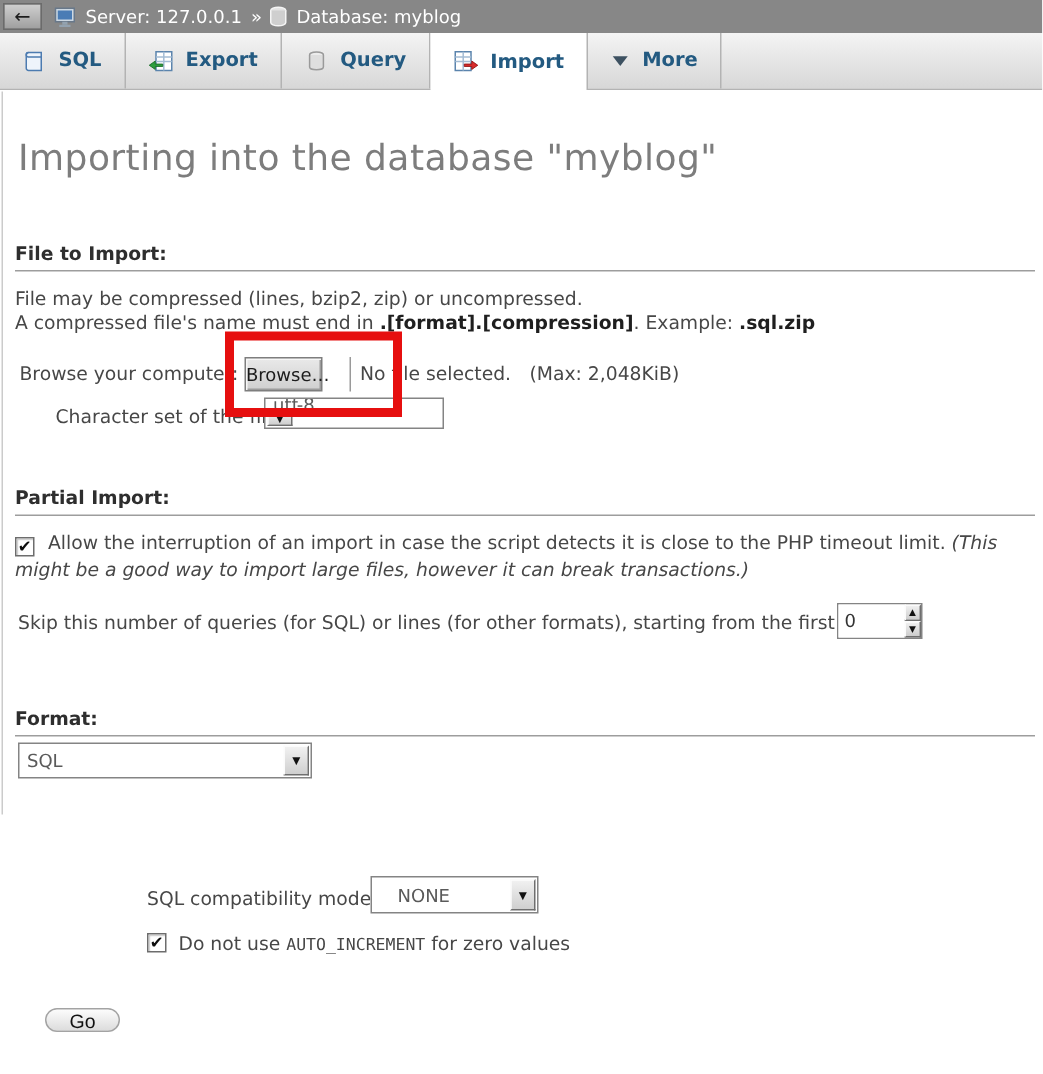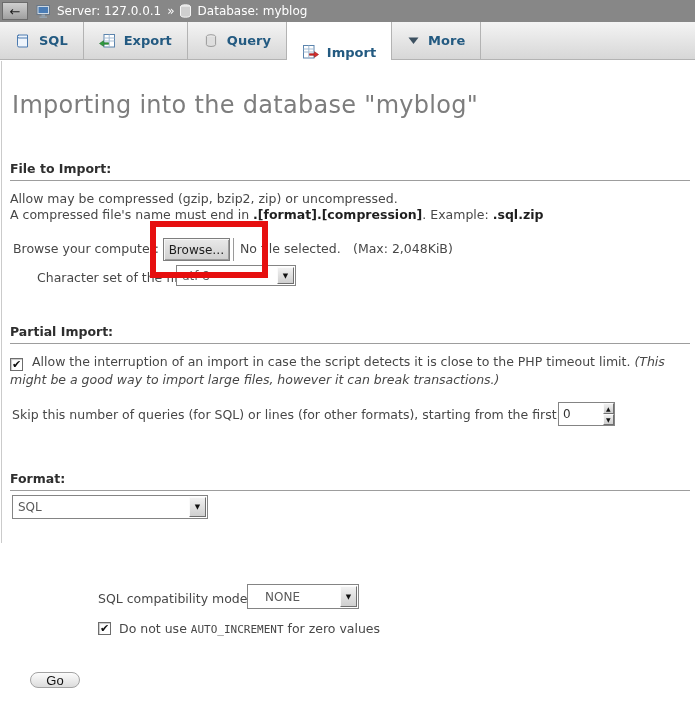--- a/index.html
+++ b/index.html
@@ -14,37 +14,37 @@
               font-size:13px; line-height:1; cursor:pointer; }
   .crumb { color:#fff; text-decoration:none; margin:0 4px; cursor:pointer; }
   .crumb-sep { margin:0 2px; }
   .bicon { display:inline-flex; align-items:center; margin:0 2px; }
 
   
   .tabbar { position:absolute; top:22px; left:0; width:695px; height:38px;
             background:linear-gradient(#f4f4f4,#d7d7d7); border-bottom:1px solid #b3b3b3; display:flex; }
   .tab { display:flex; align-items:center; gap:8px; padding:0 15px; border-right:1px solid #b3b3b3;
          font-weight:bold; font-size:13px; color:#235a81; cursor:pointer; height:37px; }
-  .tab.active { background:#fff; height:38px; z-index:2;align-items:flex-end; }
+  .tab.active { background:#fff; height:38px; z-index:2; }
   .tab .ticon { display:inline-flex; align-items:center; }
 
   
   .content { position:absolute; top:60px; left:0; width:695px; height:656px; background:#fff; }
   .abs { position:absolute; }
   .left-line { position:absolute; left:1px; top:61px; width:1px; height:482px; background:#cbcbcb; }
 
   .page-title { font-size:24px; font-weight:normal; color:#7d7d7d; letter-spacing:0.3px; }
   .sect-h { font-weight:bold; font-size:12.5px; color:#2e2e2e; border-bottom:1px solid #9d9d9d;
             padding-bottom:4px; width:680px; }
   .txt { font-size:12.5px; color:#474747; }
   .b { font-weight:bold; color:#1f1f1f; }
   .it { font-style:italic; }
   .mono { font-family:"DejaVu Sans Mono","Liberation Mono",monospace; font-size:11px; }
 
-  .browse-btn { width:67px; height:23px; background:linear-gradient(#e9e9e9,#cfcfcf); border:1px solid #7e7e7e;
+  .browse-btn { width:52px; height:23px; background:linear-gradient(#e9e9e9,#cfcfcf); border:1px solid #7e7e7e;
                 box-shadow:inset 1px 1px 0 #f7f7f7, inset -1px -1px 0 #9c9c9c;
                 font-size:12px; color:#1c1c1c; font-family:inherit; cursor:pointer; }
   .file-divider { width:1px; height:23px; background:#9a9a9a; }
 
   .sel { background:#fff; border:1px solid #848484; display:flex; align-items:stretch; cursor:pointer; }
   .sel .val { flex:1; padding:2px 5px; font-size:12px; color:#5a5a5a; white-space:nowrap; overflow:hidden;
               display:flex; align-items:center; }
   .sel .arrow-btn { width:17px; margin:1px; background:linear-gradient(#f1f1f1,#cfcfcf);
                     border:1px solid; border-color:#fbfbfb #6f6f6f #6f6f6f #fbfbfb;
                     display:flex; align-items:center; justify-content:center; font-size:7px; color:#111; cursor:pointer; }
@@ -152,33 +152,33 @@
       <span>More</span>
     </div>
   </div>
 
   <div class="content">
 
     <h1 class="abs page-title" style="left:12px; top:31px;">Importing into the database "myblog"</h1>
 
     <div class="abs sect-h" style="left:10px; top:101px;">File to Import:</div>
 
-    <div class="abs txt" style="left:10px; top:131px;">Allow may be compressed (gzip, bzip2, zip) or uncompressed.</div>
+    <div class="abs txt" style="left:10px; top:131px;">File may be compressed (lines, bzip2, zip) or uncompressed.</div>
     <div class="abs txt" style="left:10px; top:147px;">
       <span>A compressed file's name must end in </span><span class="b">.[format].[compression]</span><span>. Example: </span><span class="b">.sql.zip</span>
     </div>
 
     <div class="abs txt" style="left:13px; top:181px;">Browse your computer:</div>
     <button class="abs browse-btn" style="left:163px; top:178px;">Browse…</button>
     <div class="abs file-divider" style="left:233px; top:178px;"></div>
     <div class="abs txt" style="left:240px; top:181px;">No file selected.</div>
     <div class="abs txt" style="left:353px; top:181px;">(Max: 2,048KiB)</div>
 
     <div class="abs txt" style="left:17px; top:210px;margin-left:20px;">Character set of the file:</div>
-    <div class="abs sel" style="left:176px; top:205px; width:120px; height:21px;">
+    <div class="abs sel" style="left:176px; top:205px; width:120px; height:21px;flex-direction:column;">
       <span class="val">utf-8</span>
       <span class="arrow-btn">▼</span>
     </div>
 
     <div class="abs sect-h" style="left:10px; top:264px;">Partial Import:</div>
 
     <div class="abs allow-row" style="left:10px; top:293px;">
       <span class="checkbox">✔</span><span>Allow the interruption of an import in case the script detects it is close to the PHP timeout limit. </span><span class="it">(This might be a good way to import large files, however it can break transactions.)</span>
     </div>
 

